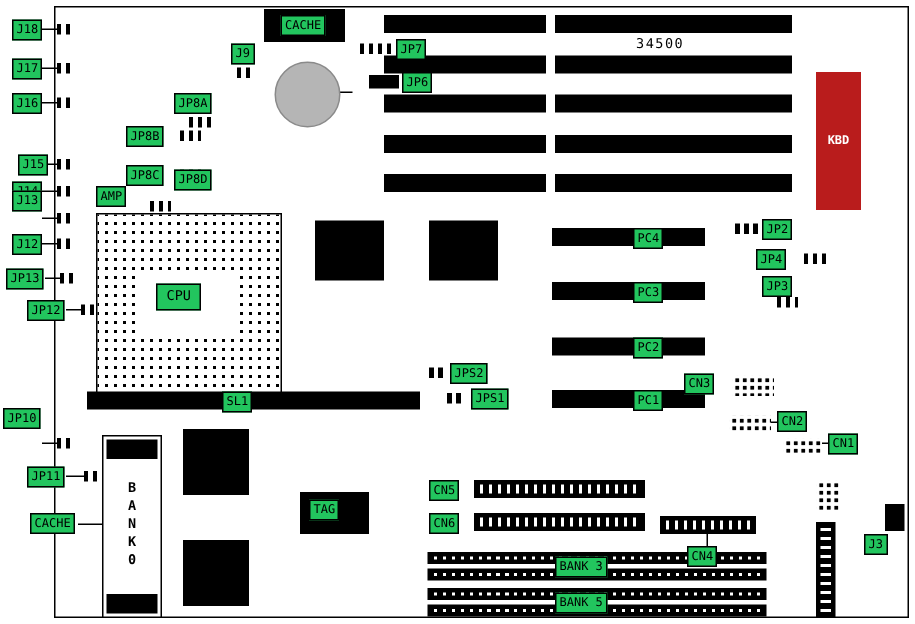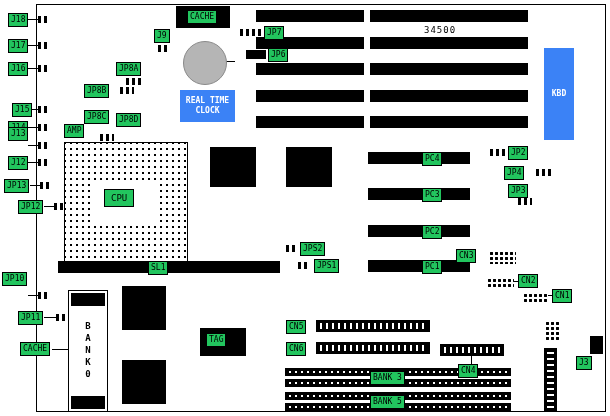--- a/index.html
+++ b/index.html
@@ -8,21 +8,21 @@
   #board{position:absolute;left:36px;top:4px;width:568px;height:406px;border:1px solid #000;background:#fff;}
   .lbl{position:absolute;z-index:6;background:#22c55e;border:1px solid #000;color:#000;font-size:8px;line-height:10px;padding:1px 2px;white-space:nowrap;text-align:center;}
   .lbl-cpu{font-size:9px;padding:3px 6px;}
   .txt{position:absolute;z-index:6;color:#000;font-size:9px;letter-spacing:1px;white-space:nowrap;}
   .bar{position:absolute;z-index:2;background:#000;}
   .chip{position:absolute;z-index:2;background:#000;}
   .pins{position:absolute;z-index:3;height:7px;background-image:repeating-linear-gradient(90deg,#000 0 3px,transparent 3px 6px);}
   .pgrid{position:absolute;z-index:3;background-image:radial-gradient(circle,#000 1.4px,transparent 1.6px);background-size:5px 5px;background-position:1px 1px;}
   .hline{position:absolute;z-index:1;height:1px;background:#000;}
   .vline{position:absolute;z-index:1;width:1px;background:#000;}
-  .darkbox{position:absolute;z-index:4;background:#3b82f6;color:#fff;display:flex;flex-direction:column;align-items:center;justify-content:center;font-weight:bold;font-size:8px;line-height:10px;text-align:center;}
+  .darkbox{position:absolute;z-index:4;background:#b91c1c;color:#fff;display:flex;flex-direction:column;align-items:center;justify-content:center;font-weight:bold;font-size:8px;line-height:10px;text-align:center;}
   .battery{position:absolute;z-index:2;border-radius:50%;background:#b5b5b5;border:1px solid #8a8a8a;}
   .sock{position:absolute;z-index:1;border:1px solid #000;background-color:#fff;background-image:radial-gradient(circle,#000 1px,transparent 1.2px);background-size:6px 6px;background-position:3px 3px;}
   .sockpatch{position:absolute;z-index:4;background:#fff;}
   .tick{position:absolute;z-index:2;background:#000;}
   .tick.h::after{content:"";position:absolute;left:4px;right:4px;top:3px;bottom:3px;background-image:repeating-linear-gradient(90deg,#fff 0 2px,transparent 2px 6px);}
   .tick.v::after{content:"";position:absolute;left:3px;right:3px;top:4px;bottom:4px;background-image:repeating-linear-gradient(0deg,#fff 0 2px,transparent 2px 6px);}
   .vsock{position:absolute;z-index:2;border:1px solid #000;background:#fff;display:flex;align-items:center;justify-content:center;}
   .vsock .cap{position:absolute;left:2px;right:2px;height:13px;background:#000;}
   .vsock .cap.t{top:2px;}
   .vsock .cap.b{bottom:2px;}
@@ -83,24 +83,20 @@
 
   <div class="chip" style="left:176px;top:6px;width:54px;height:22px"></div>
   <div class="lbl" style="left:187px;top:10px">CACHE</div>
 
   <div class="lbl" style="left:154px;top:29px">J9</div>
   <div class="pins" style="left:158px;top:45px;width:10px"></div>
 
   <div class="battery" style="left:183px;top:41px;width:42px;height:42px"></div>
   <div class="hline" style="left:225px;top:61px;width:10px"></div>
 
-  <div class="darkbox" style="left:180px;top:90px;width:55px;height:32px">
-    <span>REAL TIME</span>
-    <span>CLOCK</span>
-  </div>
 
   <div class="lbl" style="left:116px;top:62px">JP8A</div>
   <div class="pins" style="left:126px;top:78px;width:16px"></div>
 
   <div class="lbl" style="left:84px;top:84px">JP8B</div>
   <div class="pins" style="left:120px;top:87px;width:14px"></div>
 
   <div class="lbl" style="left:84px;top:110px">JP8C</div>
   <div class="pins" style="left:120px;top:113px;width:14px"></div>
 

